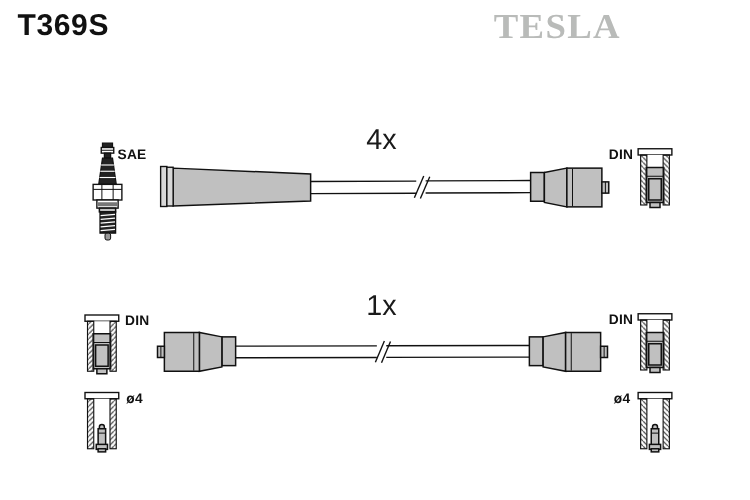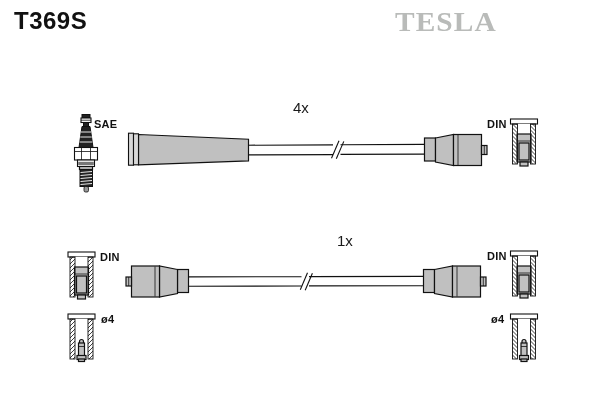--- a/index.html
+++ b/index.html
@@ -14,23 +14,23 @@
     position:relative;width:600px;height:400px;background:#ffffff;overflow:hidden;
     font-family:"Liberation Sans",sans-serif;color:#111;
   }
   #stage .abs{position:absolute;white-space:nowrap;}
   .title{left:14px;top:8px;font-size:24px;font-weight:bold;letter-spacing:.5px;line-height:1.1;}
   .subtitle{left:15px;top:33px;font-size:10px;letter-spacing:.1px;}
   .brand{
     left:395px;top:8px;font-family:"Liberation Serif",serif;font-weight:bold;font-size:28px;line-height:1;
     color:var(--brand-gray);letter-spacing:1px;transform:scaleX(1.05);transform-origin:left top;
   }
-  .qty{font-size:15px;font-weight:400;color:#1a1a1a;line-height:1;}
+  .qty{font-size:23px;font-weight:400;color:#1a1a1a;line-height:1;}
   .qty1{left:293px;top:100px;}
-  .qty2{left:293px;top:233px;margin-left:44px;}
+  .qty2{left:293px;top:233px;}
   .lbl{font-size:11px;font-weight:bold;letter-spacing:.2px;line-height:1;}
   .sae{left:94px;top:119px;}
   .din1{left:487px;top:119px;}
   .din2l{left:100px;top:252px;}
   .din2r{left:487px;top:251px;}
   .dia2l{left:101px;top:314px;}
   .dia2r{left:491px;top:314px;}
   svg{position:absolute;left:0;top:0;}
   .part{fill:var(--part-fill);stroke:var(--outline);stroke-width:1.2;}
   .part-light{fill:var(--part-fill-light);stroke:var(--outline);stroke-width:1.1;}

